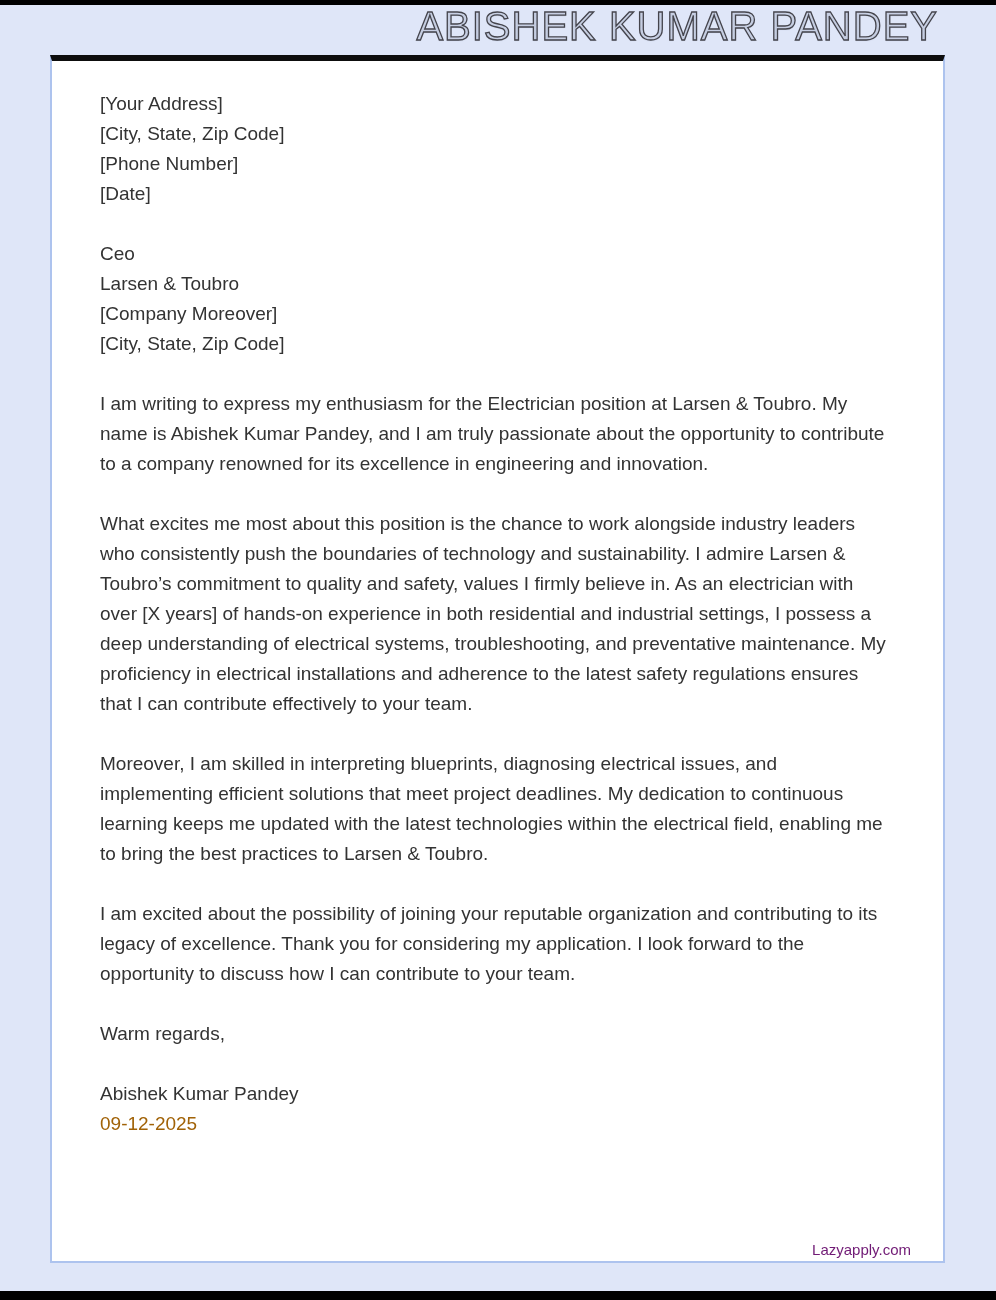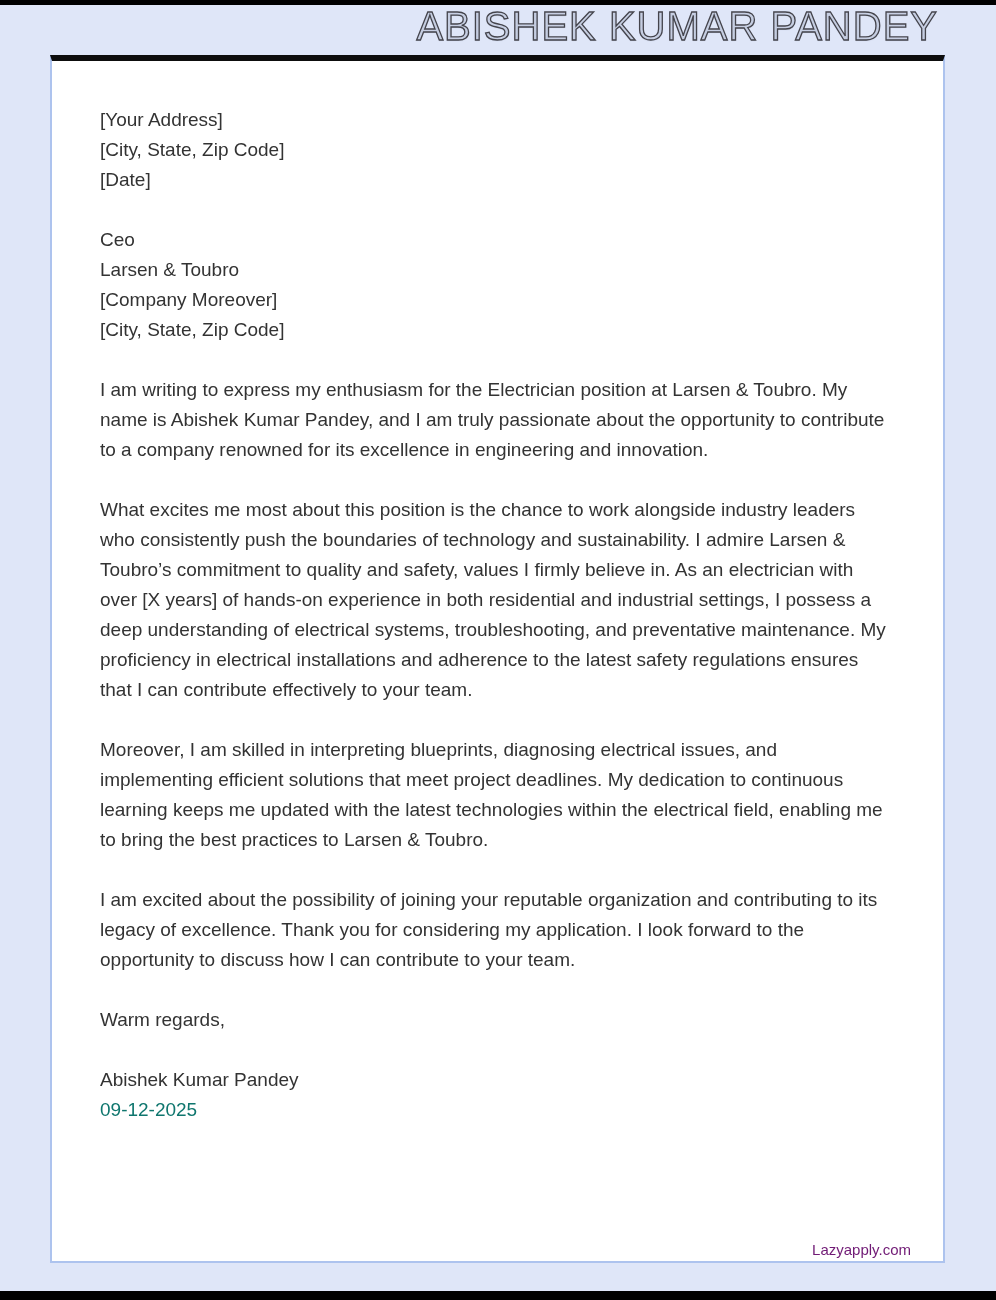--- a/index.html
+++ b/index.html
@@ -40,32 +40,32 @@
     position: absolute;
     left: 50px;
     top: 55px;
     width: 895px;
     height: 1208px;
     background: #ffffff;
     border-top: 6px solid #0d0d0d;
     border-left: 2px solid #adc3ee;
     border-right: 2px solid #adc3ee;
     border-bottom: 2px solid #adc3ee;
-    padding: 44px 48px 0 48px;
+    padding: 28px 48px 0 48px;
     color: #333333;
     font-size: 19px;
     line-height: 30px;
   }
   .block { margin: 0 0 30px 0; }
   .block:last-child { margin-bottom: 0; }
   .paragraphs > div { margin: 0 0 30px 0; }
   .sig-name { margin: 0; }
   .letter-date {
     margin: 0;
-    color: #0f766e;
+    color: #a16207;
   }
   .watermark {
     position: absolute;
     right: 32px;
     bottom: 2px;
     font-size: 15px;
     line-height: 18px;
     color: #701a75;
   }
 </style>
@@ -74,20 +74,21 @@
 
 <div class="top-bar"></div>
 
 <div class="header-name">ABISHEK KUMAR PANDEY</div>
 
 <div class="document">
 
   <div class="block">
       <div>[Your Address]</div>
       <div>[City, State, Zip Code]</div>
+      <div>[Phone Number]</div>
       <div>[Date]</div>
     </div>
 
   <div class="block">
       <div>Ceo</div>
       <div>Larsen &amp; Toubro</div>
       <div>[Company Moreover]</div>
       <div>[City, State, Zip Code]</div>
     </div>
 

